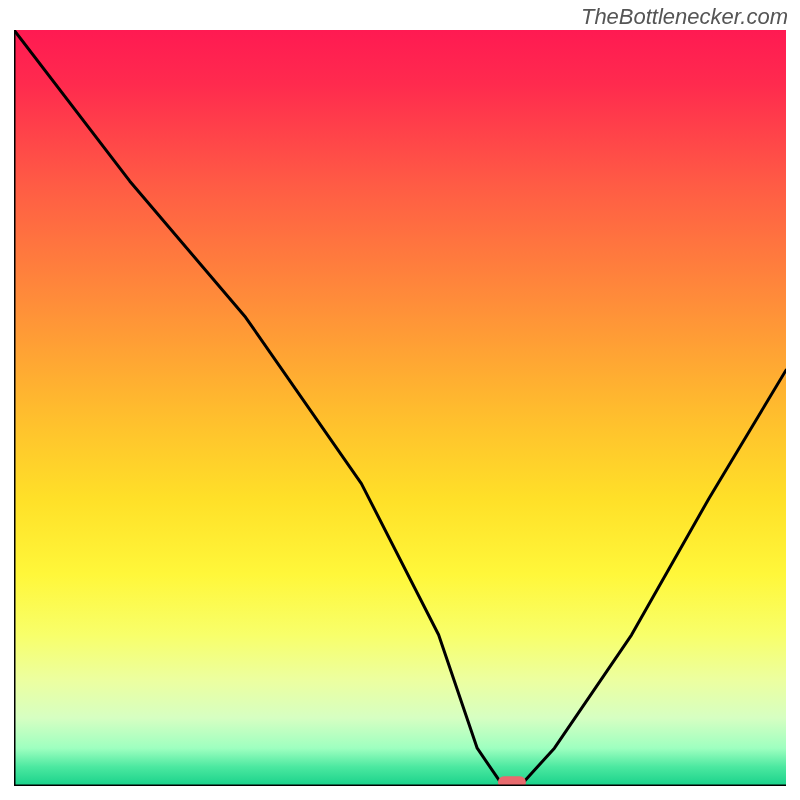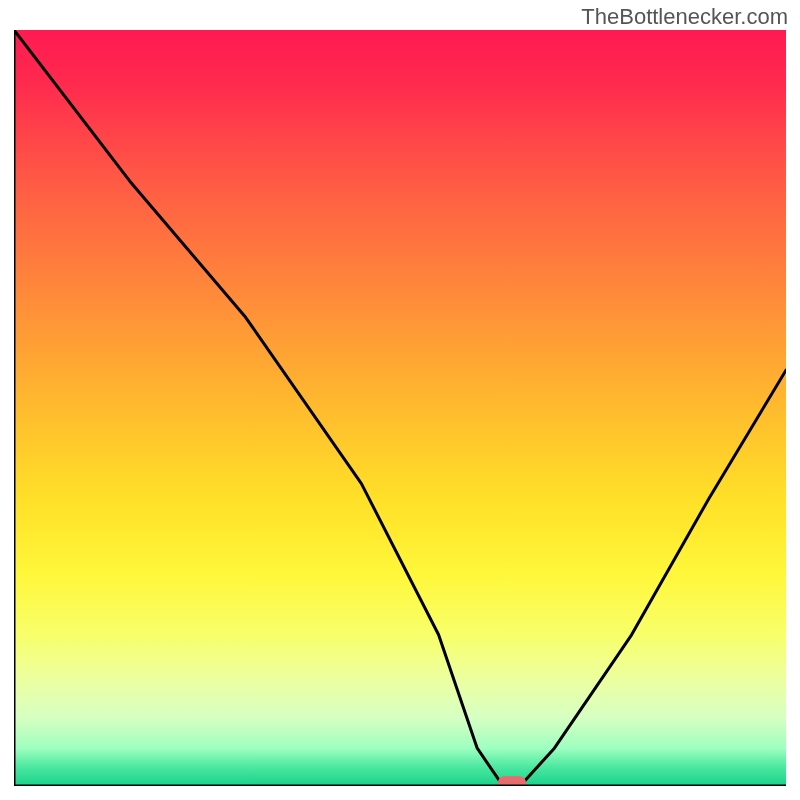--- a/index.html
+++ b/index.html
@@ -7,20 +7,21 @@
     padding: 0;
     width: 800px;
     height: 800px;
     background: #ffffff;
     font-family: Arial, Helvetica, sans-serif;
   }
   .container {
     position: relative;
     width: 800px;
     height: 800px;
+    font-style: italic;
   }
   .watermark {
     position: absolute;
     top: 4px;
     right: 12px;
     color: #555;
     font-size: 22px;
     font-weight: 500;
     z-index: 10;
   }

